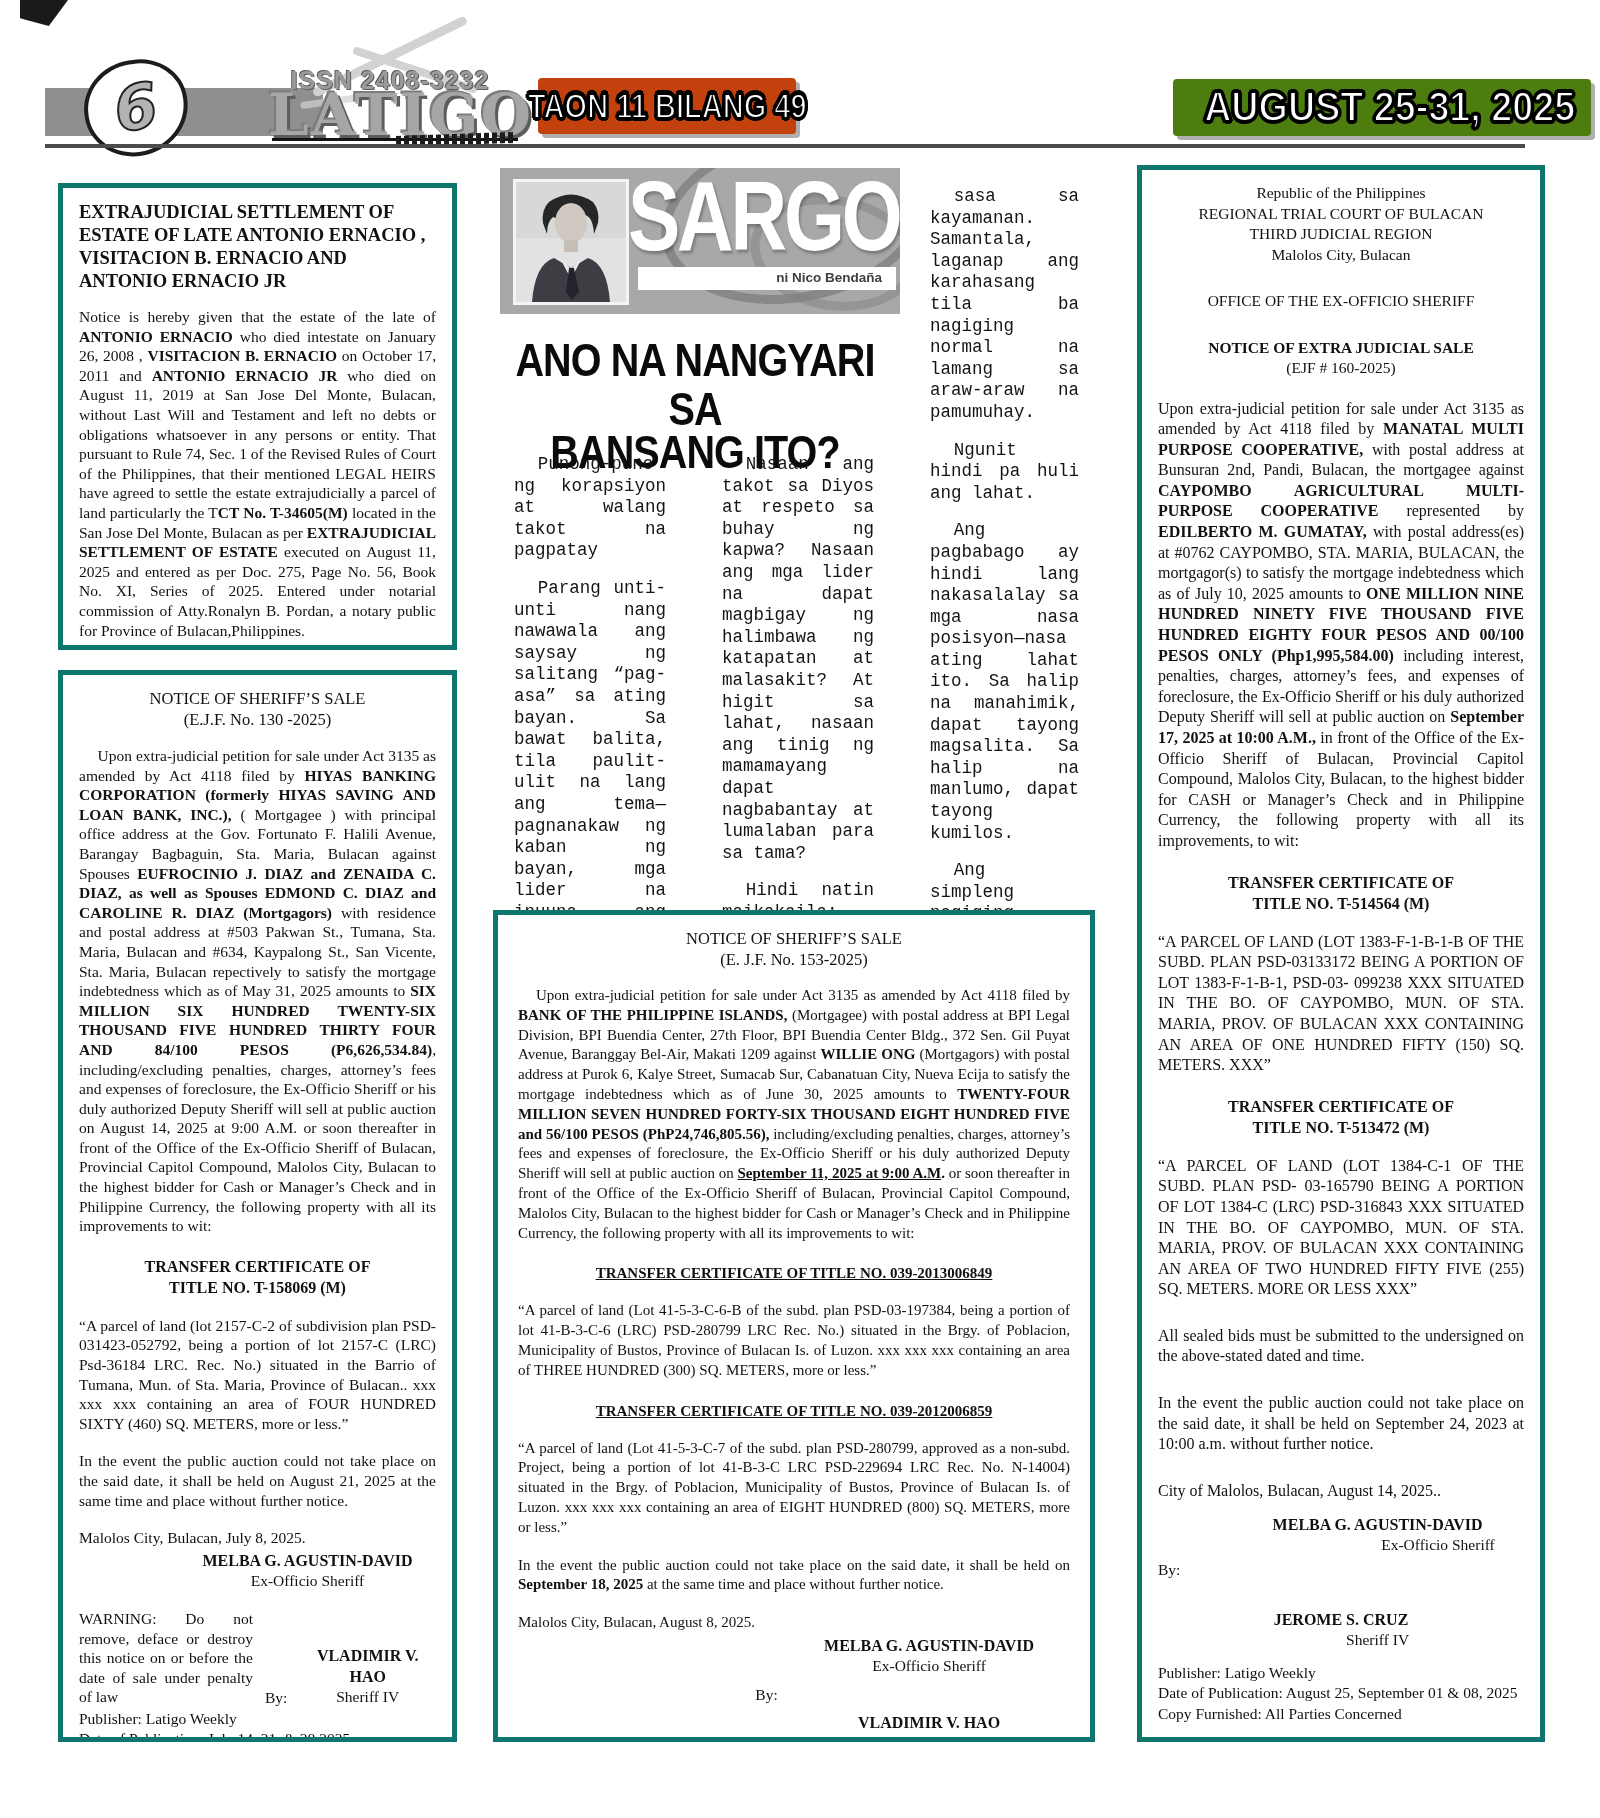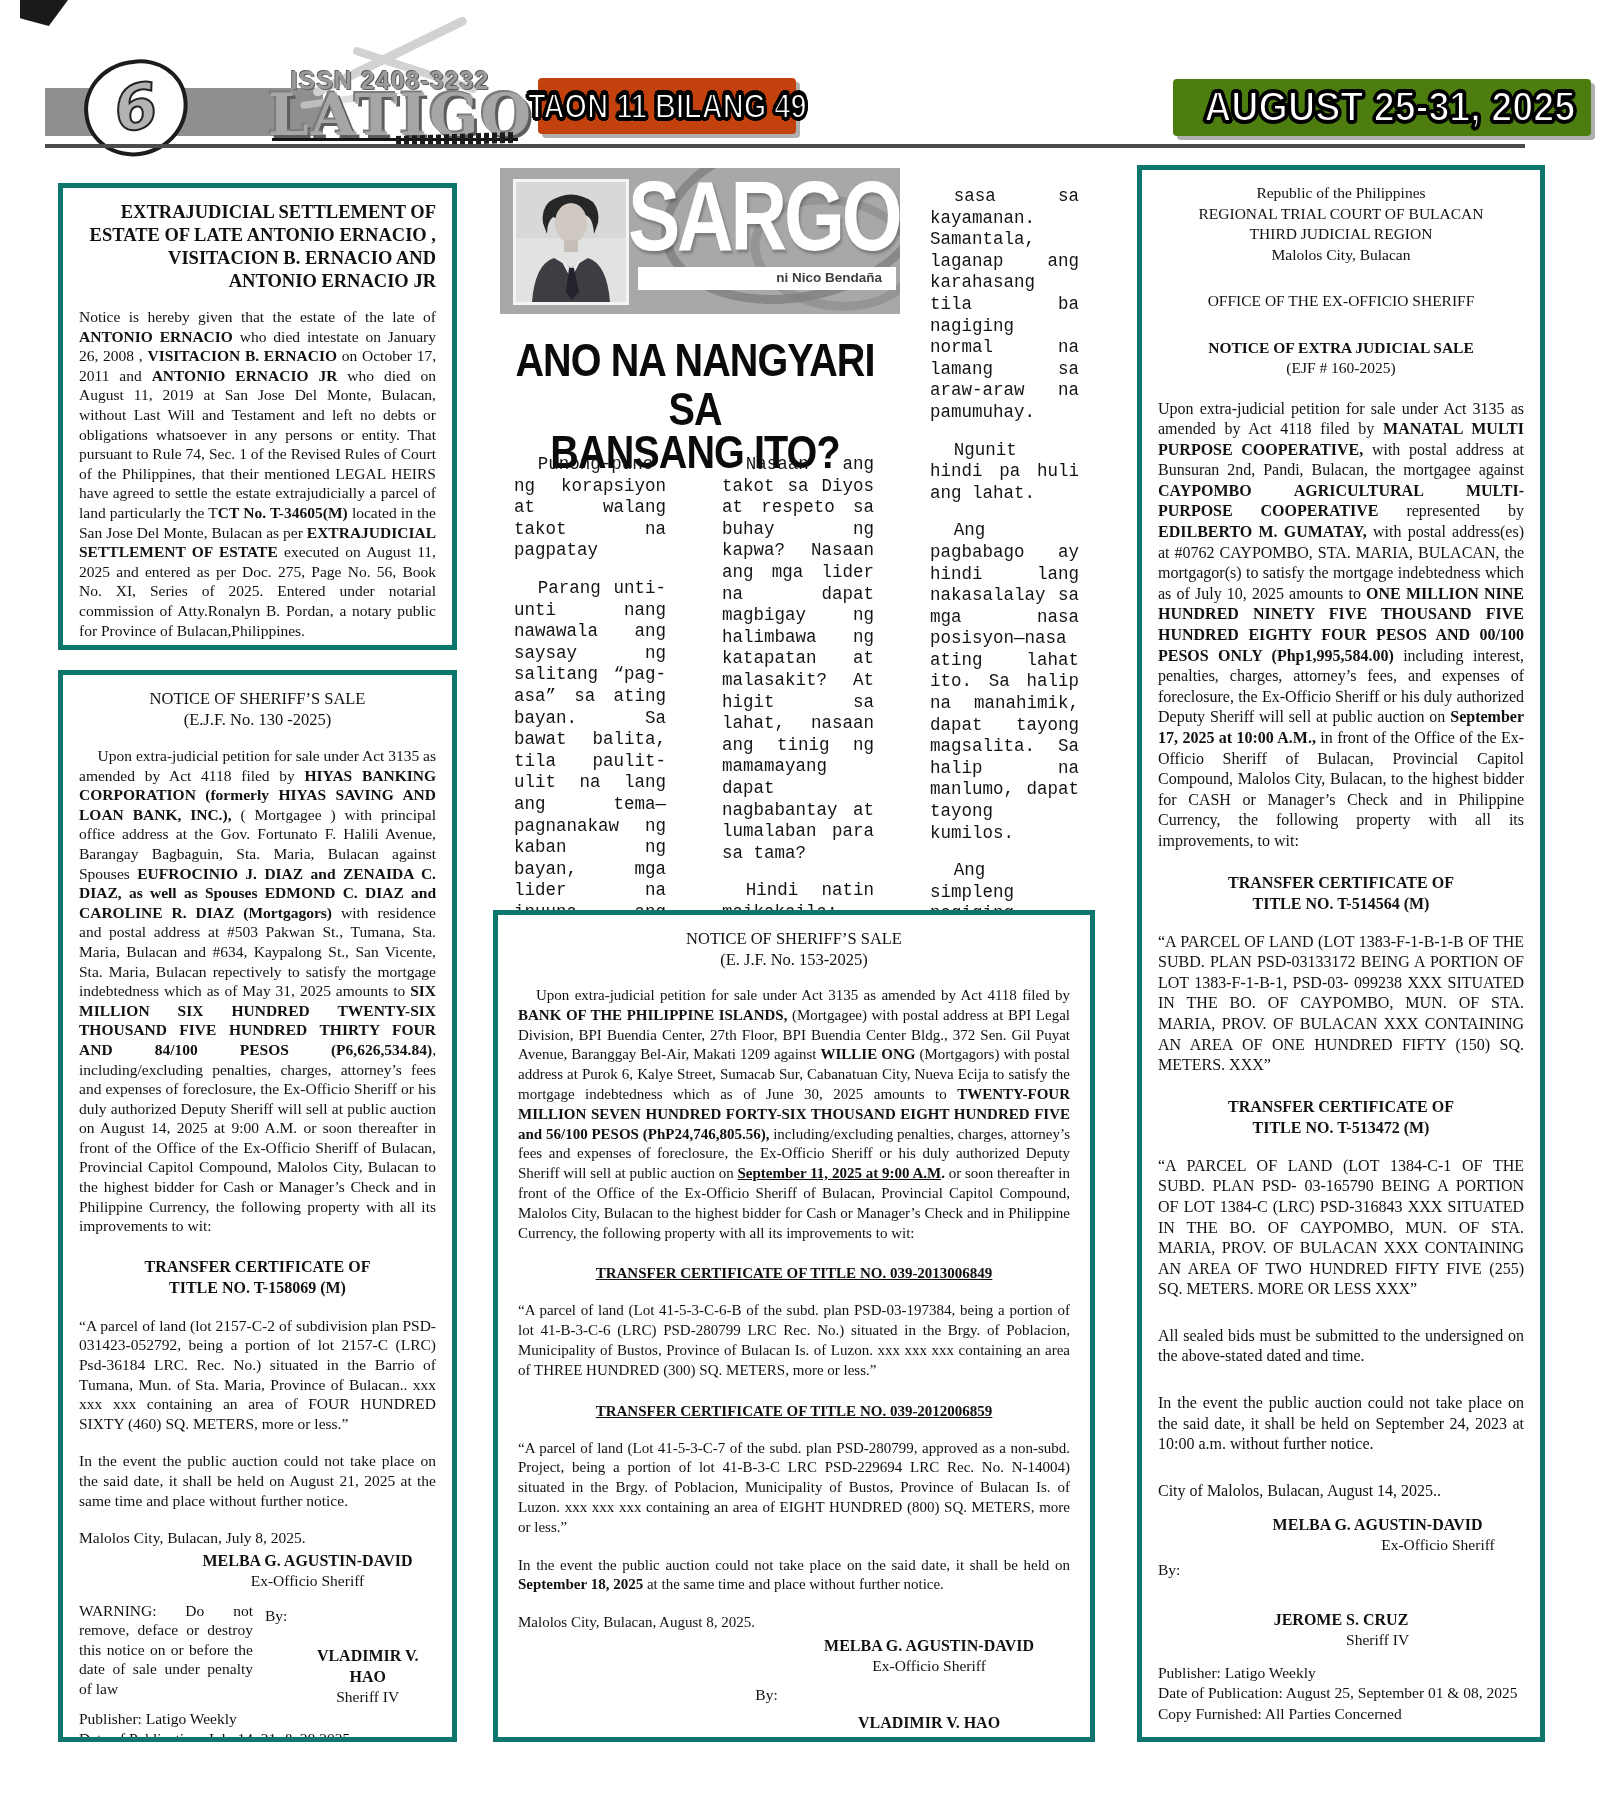--- a/index.html
+++ b/index.html
@@ -45,36 +45,36 @@
   #ejf130-box{left:58px;top:670px;width:399px;height:1072px;}
   #ejf153-box{left:493px;top:910px;width:602px;height:832px;padding:13px 20px;}
   #ejf160-box{left:1137px;top:165px;width:408px;height:1577px;}
   .sp{flex:1 1 0;min-height:2px;}
   p{margin:0;}
   .just{text-align:justify;}
   .legal{font-size:15.5px;line-height:19.6px;}
   .legal160{font-size:16px;line-height:20.6px;}
   .legal153{font-size:15px;line-height:19.8px;}
   .indent{text-indent:1.2em;}
-  .ntitle{font-weight:bold;text-align:right;font-size:18.5px;line-height:23px;}
+  .ntitle{font-weight:bold;text-align:left;font-size:18.5px;line-height:23px;}
   .chead{text-align:center;font-size:16.5px;line-height:21px;}
   .chead160{text-align:center;font-size:15.5px;line-height:20.5px;}
   .bold{font-weight:bold;}
   .tct{font-weight:bold;text-align:center;font-size:16px;line-height:21px;}
   .tct-u{font-weight:bold;text-align:center;font-size:15px;line-height:20px;text-decoration:underline;}
   .mt8{margin-top:8px;}.mt10{margin-top:10px;}.mt14{margin-top:14px;}.mt16{margin-top:16px;}
   .mt18{margin-top:18px;}.mt20{margin-top:20px;}.mt26{margin-top:26px;}.mt30{margin-top:30px;}
   .publines{font-size:15.5px;line-height:20.5px;}
   .sigblock{text-align:center;}
   .r72{width:72%;margin-left:auto;}
   .r45{width:46%;margin-left:auto;margin-right:14px;}
   .r80{width:80%;margin-left:auto;}
   .signame{font-weight:bold;font-size:16px;line-height:21px;}
   .sigtitle{font-size:15.5px;line-height:20px;}
-  .warnrow{display:flex;align-items:flex-start;gap:12px;}
+  .warnrow{display:flex;align-items:flex-end;gap:12px;}
   .warning{width:174px;font-size:15.5px;line-height:19.5px;text-align:justify;}
   .bylab{margin-top:6px;font-size:15.5px;}
   .deputy{flex:1;text-align:center;margin-top:44px;}
   .by153{margin:10px 0 0 43%;font-size:15.5px;}
   .title-right{text-align:right;padding-right:10%;}
   .shift-right{padding-left:20%;}
 
   
   #sargo-banner{position:absolute;left:500px;top:168px;width:400px;height:146px;background:#a8a8a8;overflow:hidden;}
   .ring{position:absolute;border:9px solid rgba(110,110,110,.55);border-radius:50%;}

